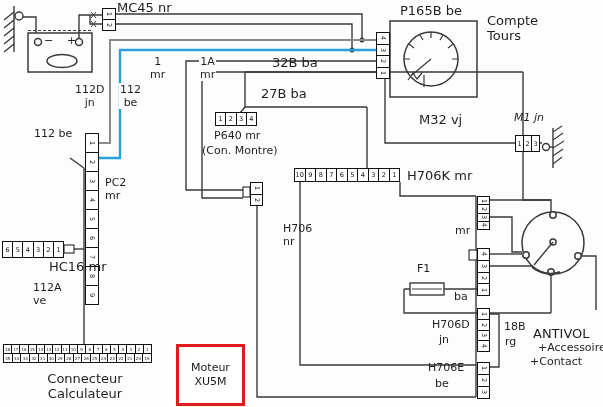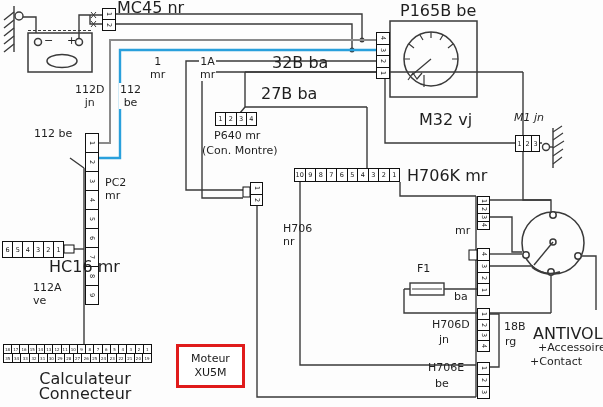--- a/index.html
+++ b/index.html
@@ -1,31 +1,31 @@
 <!DOCTYPE html>
 <html><head>
 <meta charset="utf-8">
 <style>
   html,body{margin:0;padding:0;background:#ffffff;}
   #stage{position:relative;width:603px;height:407px;background:#fdfdfd;overflow:hidden;
          font-family:"DejaVu Sans", sans-serif;color:#1a1a1a;}
   svg{position:absolute;left:0;top:0;}
   .lbl{position:absolute;font-size:11px;line-height:13px;white-space:nowrap;color:#1f1f1f;}
   .lbl.bg{background:#fdfdfd;padding:0 1px;}
-  .lbl.big{font-size:16px;line-height:15px;}
+  .lbl.big{font-size:13px;line-height:15px;}
   .strip{position:absolute;display:flex;background:#fff;border:1px solid #111;box-sizing:border-box;}
   .strip.h{flex-direction:row;}
   .strip.v{flex-direction:column;}
   .strip .cell{flex:1;display:flex;align-items:center;justify-content:center;
                font-size:6.5px;color:#111;overflow:hidden;}
   .strip.h .cell + .cell{border-left:1px solid #111;}
   .strip.v .cell + .cell{border-top:1px solid #111;}
   .strip.v .cell{writing-mode:vertical-rl;text-orientation:sideways;}
   .strip.tiny .cell{font-size:4px;}
-  #moteur-box{position:absolute;left:176px;top:344px;width:69px;height:44px;
+  #moteur-box{position:absolute;left:176px;top:344px;width:69px;height:62px;
               border:3px solid #e01b1b;box-sizing:border-box;display:flex;flex-direction:column;
               align-items:center;justify-content:center;font-size:11px;line-height:14px;background:#fff;}
   .ctr{text-align:center;}
 </style>
 </head>
 <body>
 
 <div id="stage">
 
   <svg width="603" height="407" viewBox="0 0 603 407">
@@ -260,20 +260,24 @@
       <span class="cell">21</span>
       <span class="cell">20</span>
       <span class="cell">19</span>
     </div>
 
   <div class="lbl" style="left:44px;top:34px;">−</div>
   <div class="lbl" style="left:67px;top:34px;">+</div>
 
   <div class="lbl big" style="left:117px;top:0px;">MC45 nr</div>
   <div class="lbl big" style="left:400px;top:3px;">P165B be</div>
+  <div class="lbl big" style="left:487px;top:13px;">
+    <div>Compte</div>
+    <div>Tours</div>
+  </div>
   <div class="lbl bg ctr" style="left:74px;top:83px;">
     <div>112D</div>
       <div>jn</div>
   </div>
   <div class="lbl bg ctr" style="left:119px;top:83px;">
     <div>112</div>
       <div>be</div>
   </div>
   <div class="lbl bg ctr" style="left:149px;top:55px;">
     <div>1</div>
@@ -310,22 +314,22 @@
   <div class="lbl big" style="left:533px;top:326px;">ANTIVOL</div>
   <div class="lbl" style="left:530px;top:341px;margin-left:8px;">+Accessoire</div>
   <div class="lbl" style="left:530px;top:355px;">+Contact</div>
   <div class="lbl" style="left:432px;top:318px;">H706D</div>
   <div class="lbl" style="left:439px;top:333px;">jn</div>
   <div class="lbl" style="left:504px;top:320px;">18B</div>
   <div class="lbl" style="left:505px;top:335px;">rg</div>
   <div class="lbl" style="left:428px;top:361px;">H706E</div>
   <div class="lbl" style="left:435px;top:377px;">be</div>
   <div class="lbl big ctr" style="left:25px;top:371px;width:120px;">
-    <div>Calculateur</div>
-      <div>Connecteur</div>
+    <div>Connecteur</div>
+      <div>Calculateur</div>
   </div>
 
   <div id="moteur-box">
     <div>Moteur</div>
     <div>XU5M</div>
   </div>
 
 </div>
 
 </body></html>

